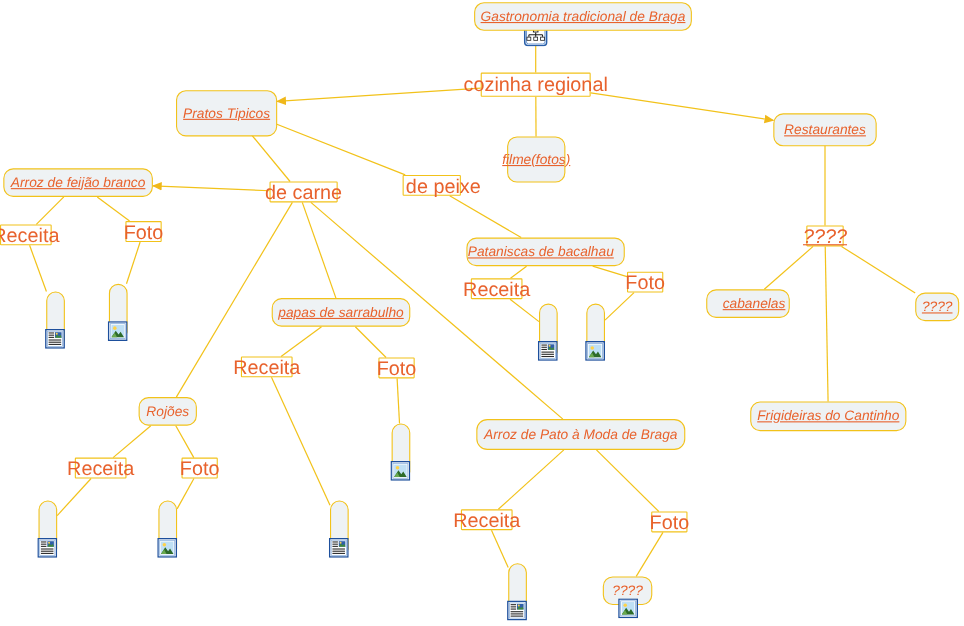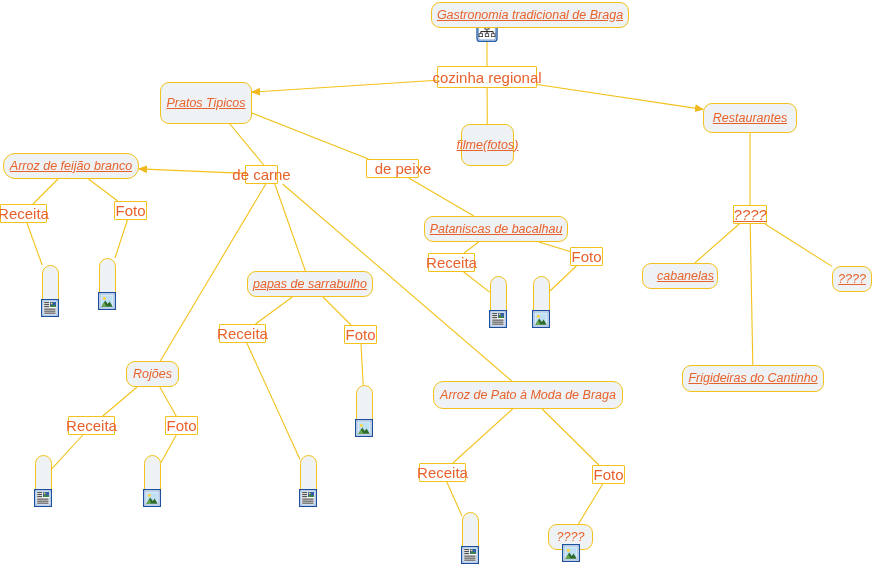--- a/index.html
+++ b/index.html
@@ -47,21 +47,21 @@
   .node.two-line .txt { display: block; }
 
   
   .linklabel {
     position: absolute;
     box-sizing: border-box;
     background: #ffffff;
     border: 1.4px solid #f2c21a;
     border-radius: 1px;
     color: #e8622d;
-    font-size: 15px;
+    font-size: 18px;
     font-style: normal;
     display: flex;
     align-items: center;
     justify-content: center;
     white-space: nowrap;
     padding: 0 3px;
     line-height: 1;
   }
   .linklabel.qmark { font-style: italic; text-decoration: underline; }
 
@@ -162,24 +162,24 @@
       <div class="node" style="left: 388px; top: 2px; width: 198px; height: 26px; margin-left: 43px;">
         <span class="txt">Gastronomia tradicional de Braga</span>
       </div>
       <div class="node" style="left: 160px; top: 82px; width: 92px; height: 42px; text-align: right;">
         <span class="txt">Pratos Tipicos</span>
       </div>
       <div class="node two-line" style="left: 461px; top: 124px; width: 53px; height: 42px;">
         <span class="txt">filme</span>
         <span class="txt">(fotos)</span>
       </div>
-      <div class="node" style="left: 3px; top: 153px; width: 136px; height: 26px; border-radius: 12px;">
+      <div class="node" style="left: 3px; top: 153px; width: 136px; height: 26px;">
         <span class="txt">Arroz de feijão branco</span>
       </div>
-      <div class="node" style="left: 424px; top: 216px; width: 144px; height: 26px;">
+      <div class="node" style="left: 424px; top: 216px; width: 144px; height: 26px; justify-content: flex-end;">
         <span class="txt">Pataniscas de bacalhau</span>
       </div>
       <div class="node" style="left: 247px; top: 271px; width: 126px; height: 26px;">
         <span class="txt">papas de sarrabulho</span>
       </div>
       <div class="node plain" style="left: 126px; top: 361px; width: 53px; height: 26px;">
         <span class="txt">Rojões</span>
       </div>
       <div class="node plain" style="left: 433px; top: 381px; width: 190px; height: 28px; border-radius: 10px;">
         <span class="txt">Arroz de Pato à Moda de Braga</span>
@@ -197,21 +197,21 @@
         <span class="txt">Frigideiras do Cantinho</span>
       </div>
       <div class="node plain" style="left: 548px; top: 524px; width: 45px; height: 26px;">
         <span class="txt">????</span>
       </div>
     </div>
   <div id="labels-layer">
       <div class="linklabel" style="left: 437px; top: 66px; width: 100px; height: 22px;">
         <span>cozinha regional</span>
       </div>
-      <div class="linklabel" style="left: 245px; top: 165px; width: 33px; height: 19px;">
+      <div class="linklabel" style="left: 245px; top: 165px; width: 62px; height: 19px;">
         <span>de carne</span>
       </div>
       <div class="linklabel" style="left: 366px; top: 159px; width: 53px; height: 19px; padding-left: 24px;">
         <span>de peixe</span>
       </div>
       <div class="linklabel" style="left: 0px; top: 204px; width: 47px; height: 19px;">
         <span>Receita</span>
       </div>
       <div class="linklabel" style="left: 114px; top: 201px; width: 33px; height: 19px;">
         <span>Foto</span>

